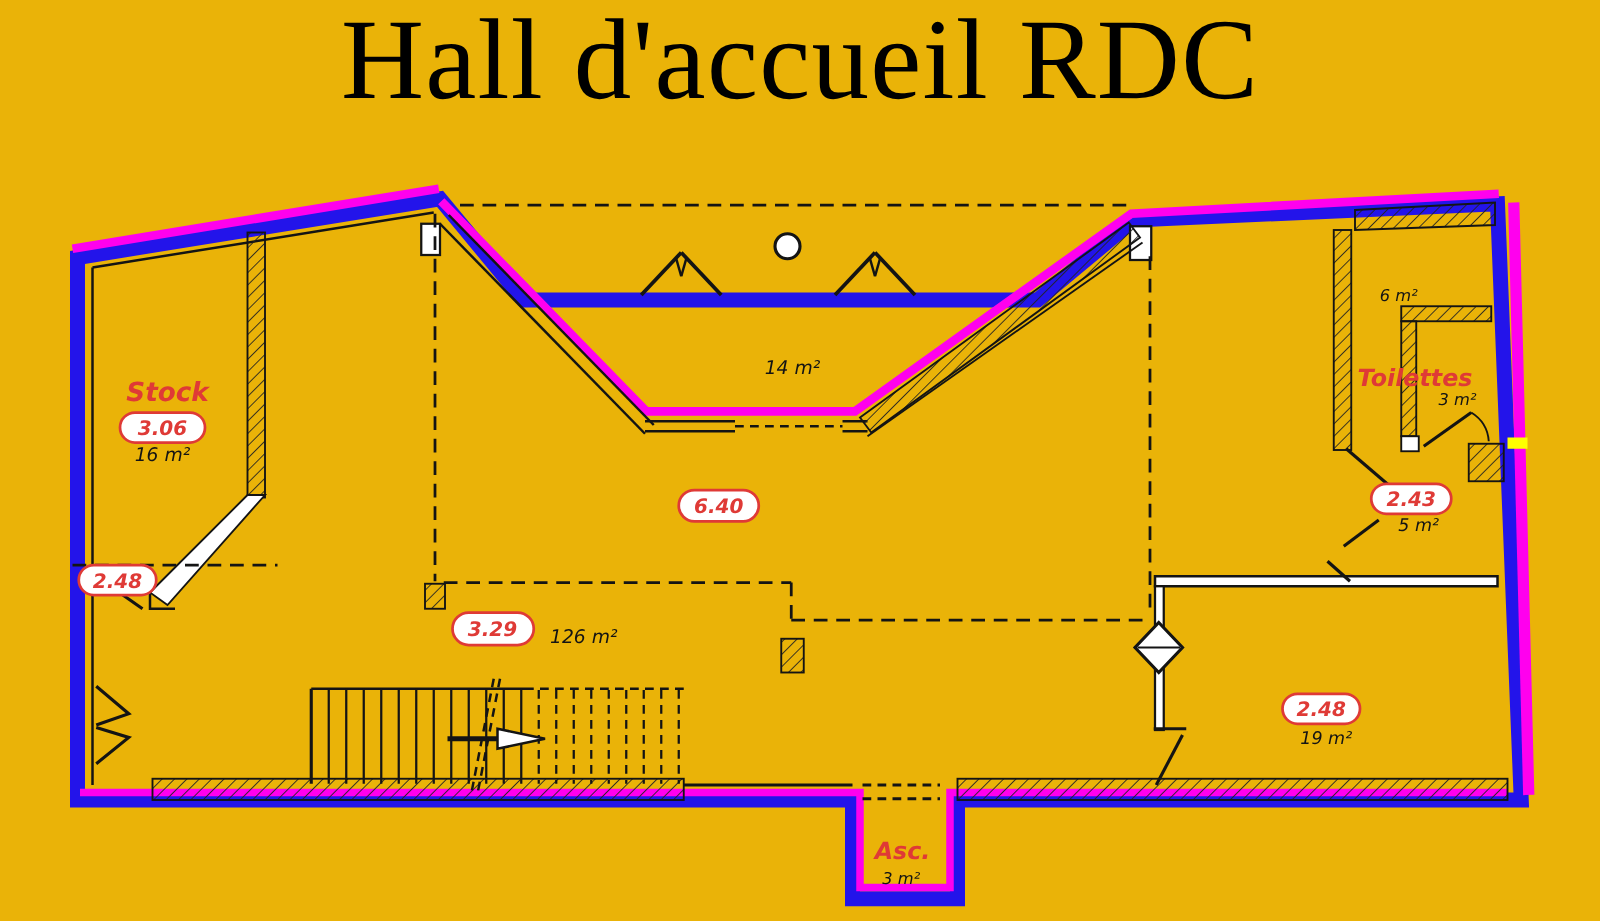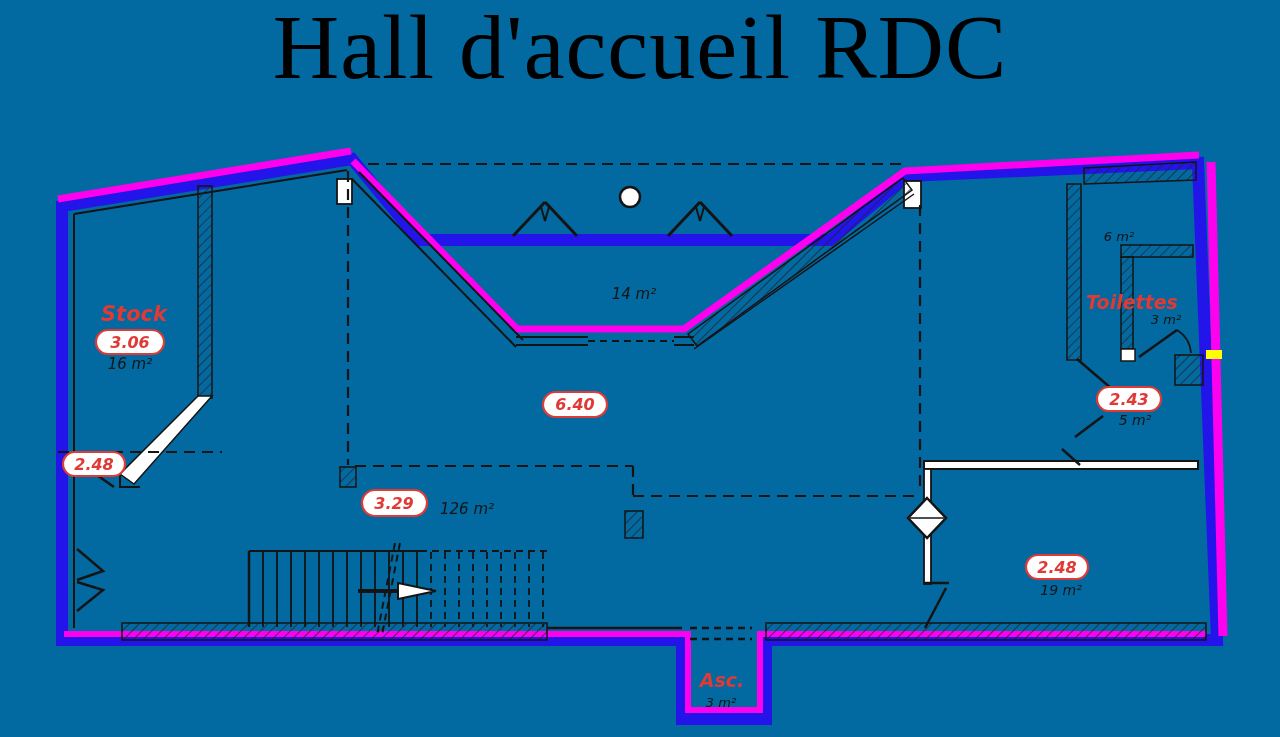--- a/index.html
+++ b/index.html
@@ -1,16 +1,16 @@
 <!DOCTYPE html>
 <html style="--perimeter_blue: #2314ea; --facade_magenta: #ff00ee; --label_red: #df3a36; --marker_yellow: #ffff00;"><head>
 <meta charset="utf-8">
 <style>
   html,body{margin:0;padding:0;background:#fff;}
-  #stage{position:relative;width:1280px;height:737px;background:#0369a1;overflow:hidden;
+  #stage{position:relative;width:1280px;height:737px;background:#eab308;overflow:hidden;
          font-family:"DejaVu Sans",sans-serif;}
   #plan-title{position:absolute;top:-6px;left:0;right:0;margin:0;text-align:center;
 (              font-family:"Liberation Serif",serif);
               font-family:"Liberation Serif","DejaVu Serif",serif;
               font-weight:400;font-size:92px;color:#000;letter-spacing:1px;white-space:nowrap;}
   svg{position:absolute;left:0;top:0;}
   .blue{stroke:var(--perimeter_blue,#2314ea);fill:none;}
   .magenta{stroke:var(--facade_magenta,#ff00ee);fill:none;}
   .wall{stroke:#141414;fill:none;}
   .wallfill{stroke:#141414;fill:#ffffff;}

